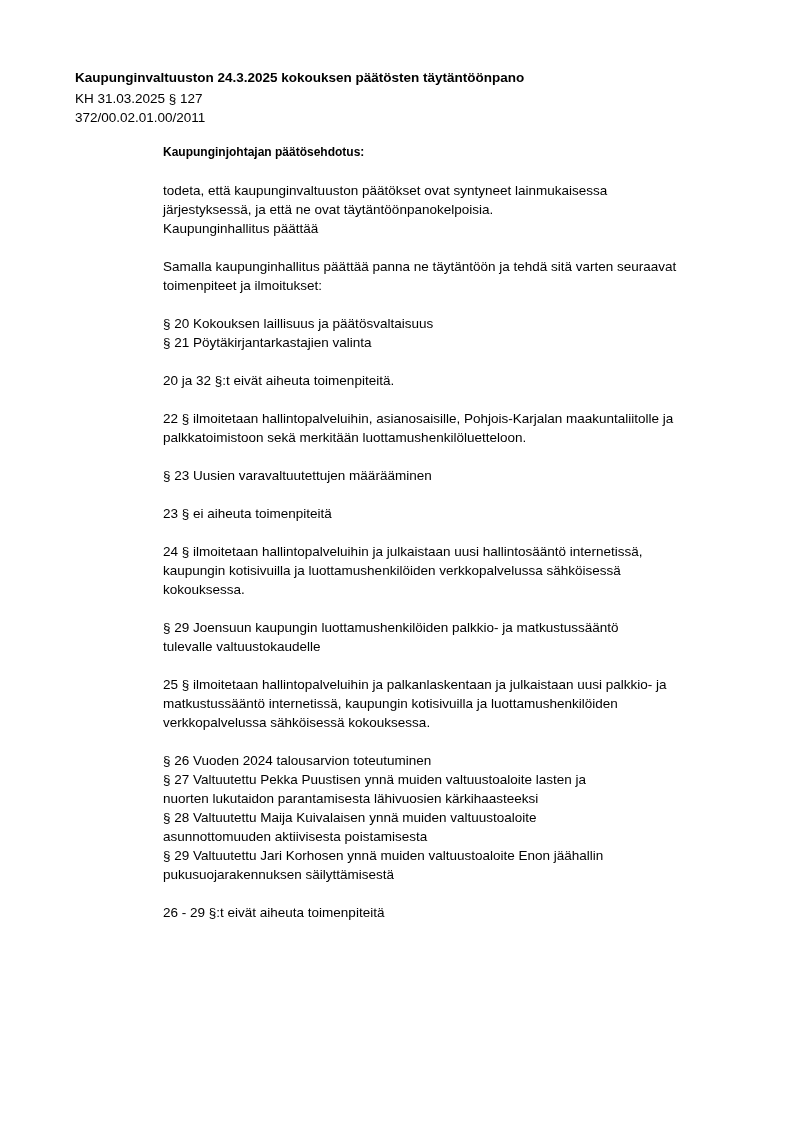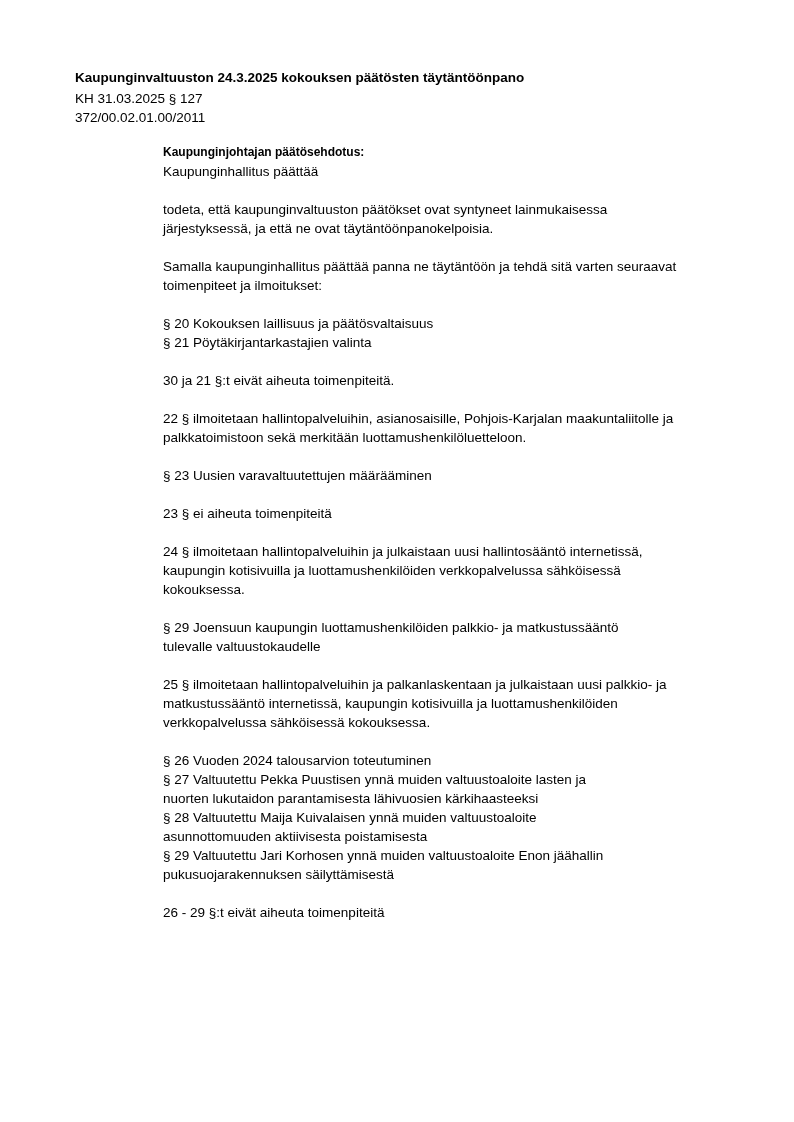--- a/index.html
+++ b/index.html
@@ -59,32 +59,32 @@
   <h1 class="doc-title">Kaupunginvaltuuston 24.3.2025 kokouksen päätösten täytäntöönpano</h1>
 
   <div class="ref-block">
     <div class="ref-line">KH 31.03.2025 § 127</div>
     <div class="ref-line">372/00.02.01.00/2011</div>
   </div>
 
   <div class="proposal-block">
     <h2 class="proposal-heading">Kaupunginjohtajan päätösehdotus:</h2>
 
-    <p class="para first">Kaupunginhallitus päättää</p>
-
     <p class="para">todeta, että kaupunginvaltuuston päätökset ovat syntyneet lainmukaisessa
 järjestyksessä, ja että ne ovat täytäntöönpanokelpoisia.</p>
+
+    <p class="para first">Kaupunginhallitus päättää</p>
 
     <p class="para">Samalla kaupunginhallitus päättää panna ne täytäntöön ja tehdä sitä varten seuraavat
 toimenpiteet ja ilmoitukset:</p>
 
     <p class="para">§ 20 Kokouksen laillisuus ja päätösvaltaisuus
 § 21 Pöytäkirjantarkastajien valinta</p>
 
-    <p class="para">30 ja 21 §:t eivät aiheuta toimenpiteitä.</p>
+    <p class="para">20 ja 32 §:t eivät aiheuta toimenpiteitä.</p>
 
 
     <p class="para">22 § ilmoitetaan hallintopalveluihin, asianosaisille, Pohjois-Karjalan maakuntaliitolle ja
 palkkatoimistoon sekä merkitään luottamushenkilöluetteloon.</p>
 
     <p class="para">§ 23 Uusien varavaltuutettujen määrääminen</p>
 
     <p class="para">23 § ei aiheuta toimenpiteitä</p>
 
 

